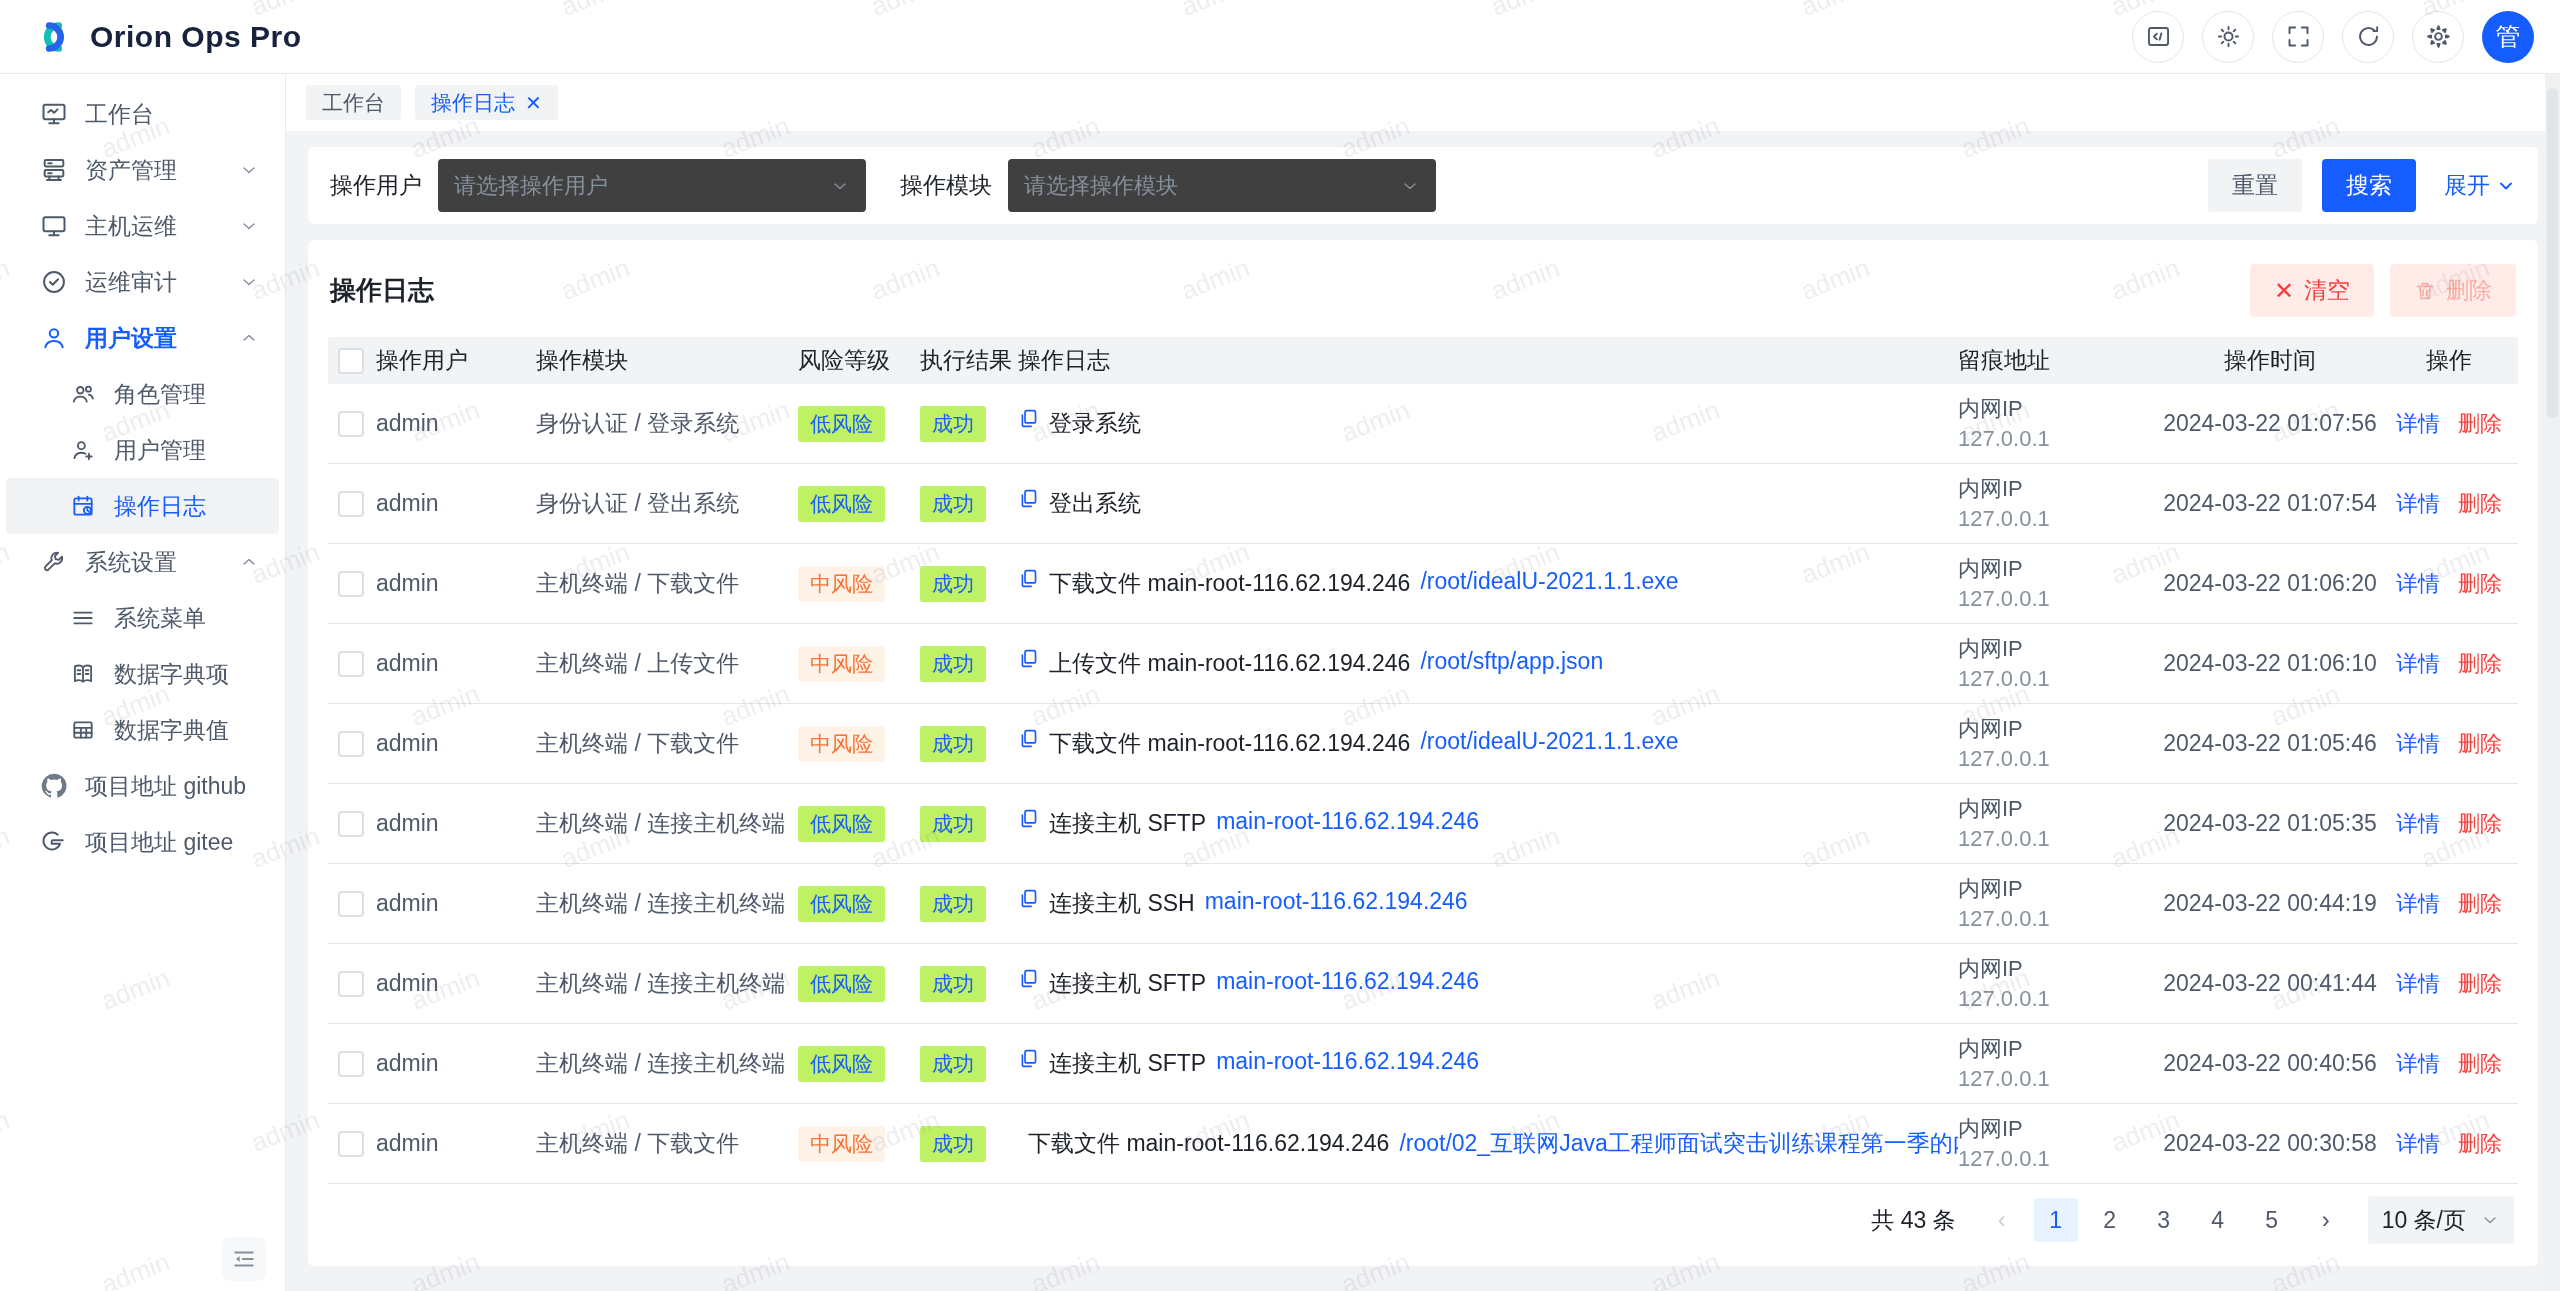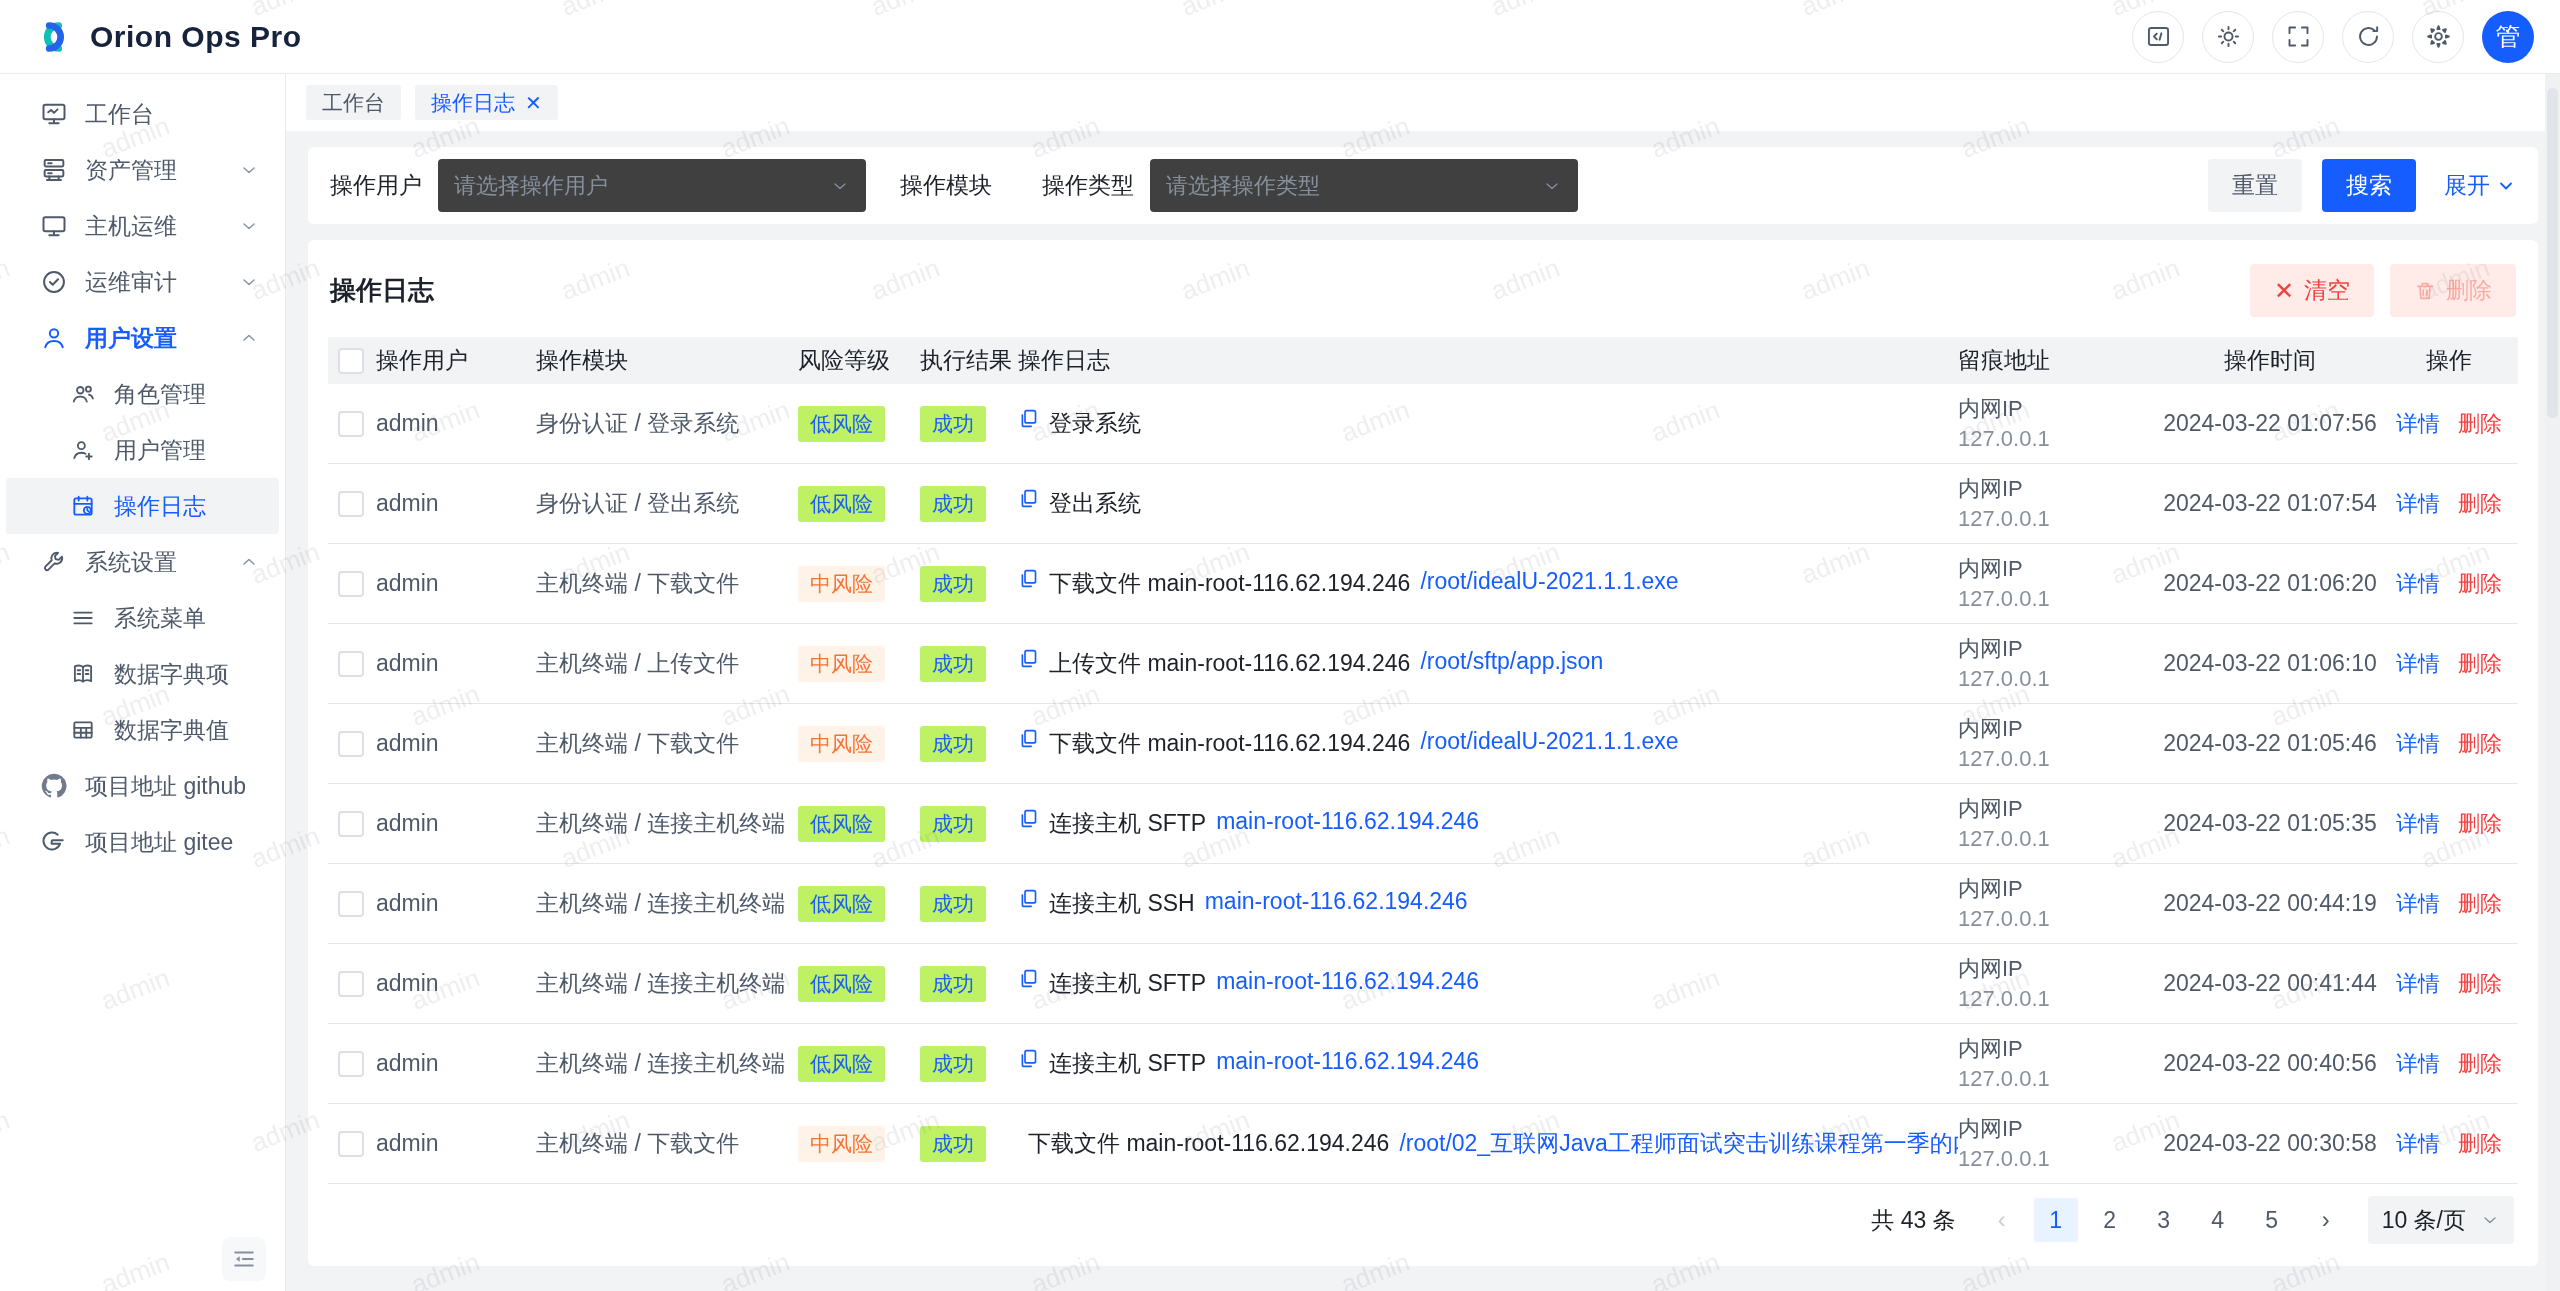--- a/index.html
+++ b/index.html
@@ -333,25 +333,22 @@
       <span class="placeholder">请选择操作用户</span>
       <span class="sel-chevron">
                   <svg width="20" height="20" viewBox="0 0 24 24">
                     <path d="M6 9.5l6 5.5 6-5.5" stroke="currentColor" stroke-width="1.7" stroke-linecap="round" stroke-linejoin="round" fill="none"></path>
                   </svg>
                 </span>
     </div>
             </div>
             <div class="filter-field">
               <span class="filter-label">操作模块</span>
-            </div>
-            <div class="filter-field">
-              <span class="filter-label">操作类型</span>
     <div class="select">
-      <span class="placeholder">请选择操作类型</span>
+      <span class="placeholder">请选择操作模块</span>
       <span class="sel-chevron">
                   <svg width="20" height="20" viewBox="0 0 24 24">
                     <path d="M6 9.5l6 5.5 6-5.5" stroke="currentColor" stroke-width="1.7" stroke-linecap="round" stroke-linejoin="round" fill="none"></path>
                   </svg>
                 </span>
     </div>
             </div>
           </div>
         <div class="filter-actions">
           <button class="btn btn-plain">重置</button>

